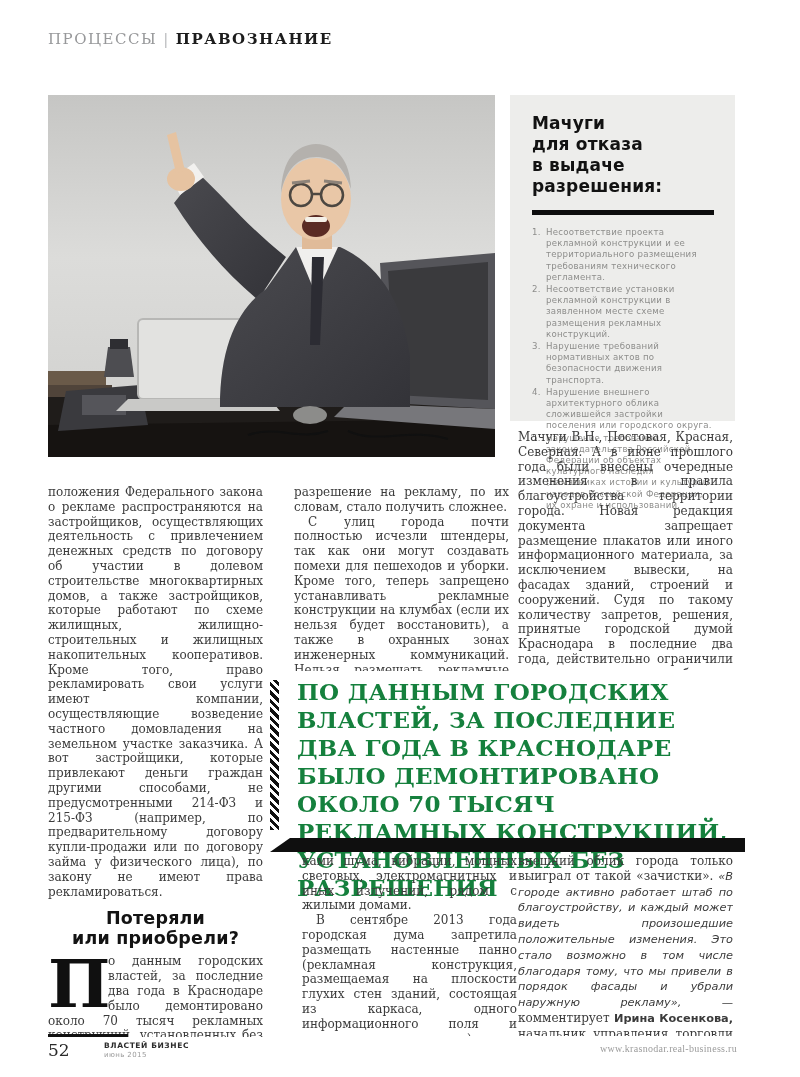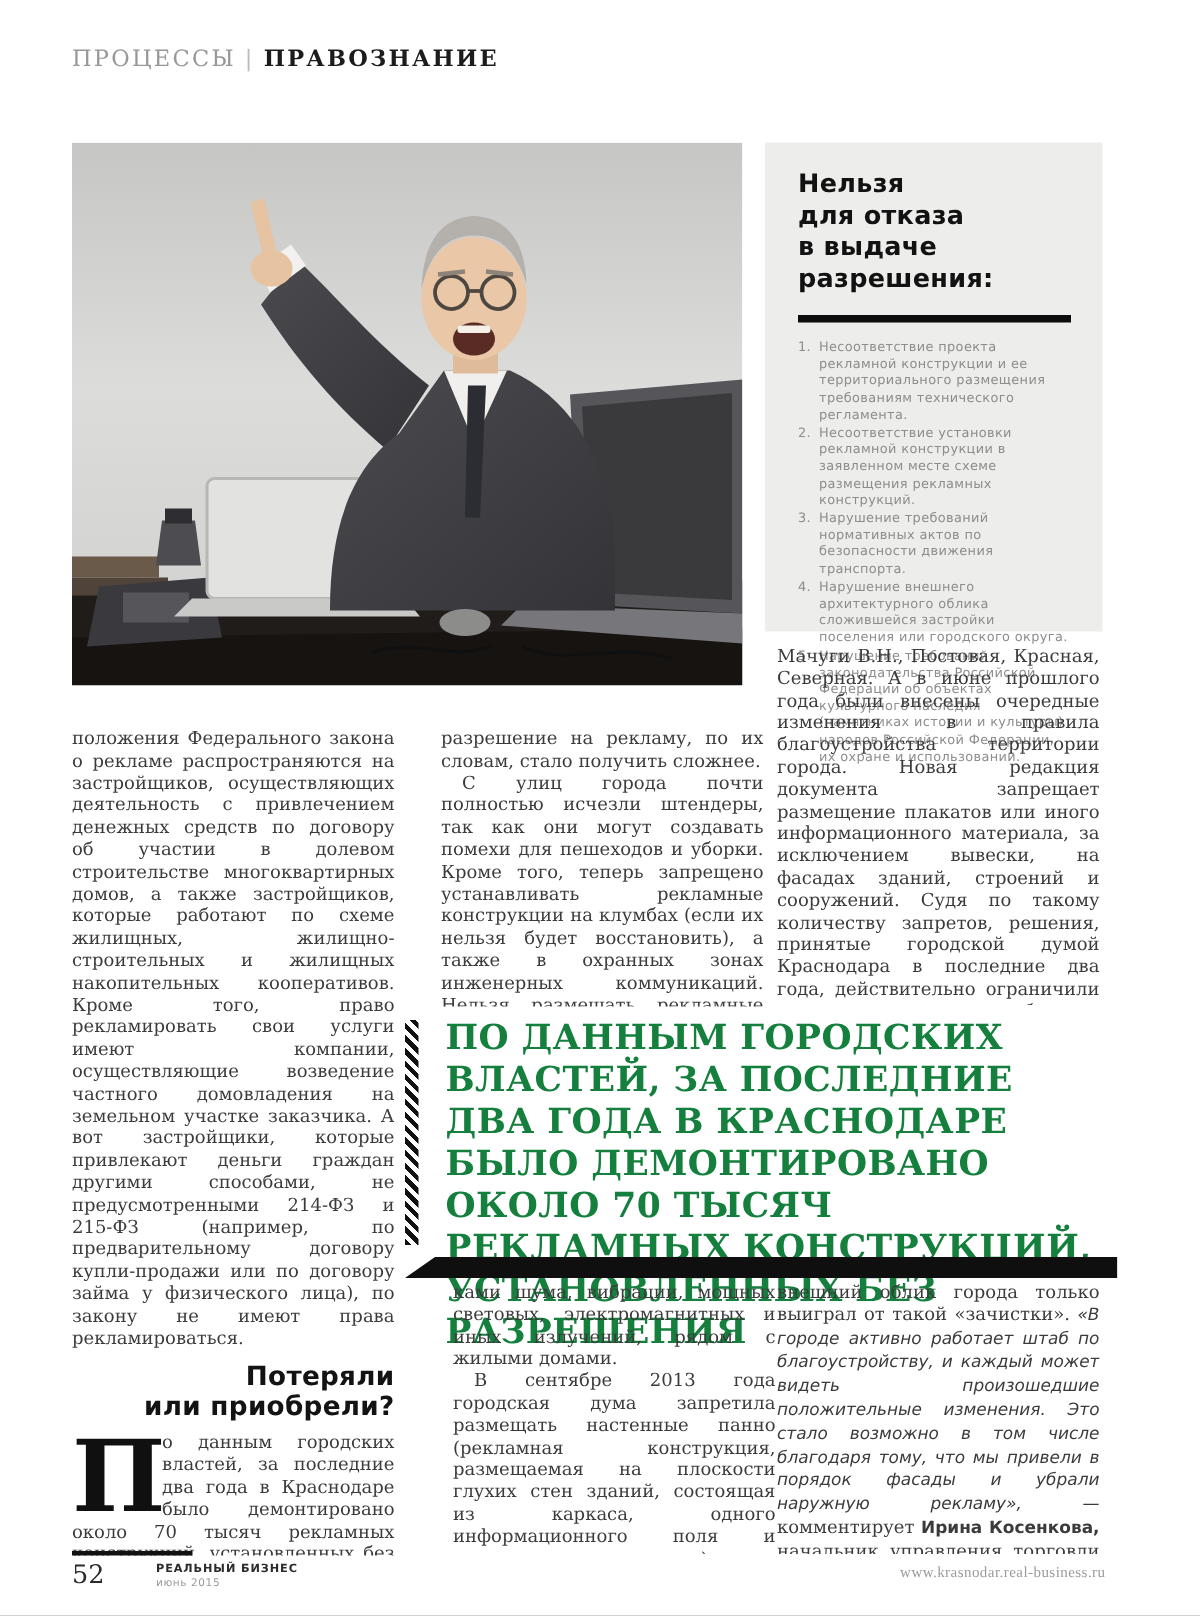--- a/index.html
+++ b/index.html
@@ -43,21 +43,21 @@
   .col p.indent { text-indent:14px; }
   .col-1 { left:48px;  top:485px; height:552px; }
   .col-2-top { left:294px; top:485px; height:186px; }
   .col-3-top { left:518px; top:430px; height:240px; }
   .col-2-bot { left:283px; top:854px; height:182px;margin-left:19px; }
   .col-3-bot { left:518px; top:854px; height:182px; }
 
   .subhead {
     font-family:"DejaVu Sans", sans-serif; font-weight:700; color:#131313;
     font-size:17.5px; line-height:19.5px; letter-spacing:0.2px;
-    margin:10px 0 6px 0; text-align:right;
+    margin:10px 0 6px 0; text-align:center;
   }
   .dropcap-box { float:left; width:52px; margin:3px 8px 0 0; }
   .dropcap-letter {
     font-family:"DejaVu Serif", serif; font-weight:700; color:#101010;
     font-size:66px; line-height:54px; display:block;
   }
   .dropcap-bar { width:48px; height:12px; background:#0d0d0d; margin-top:4px; }
 
   .q-italic { font-family:"DejaVu Sans", sans-serif; font-style:italic; font-size:11.3px; }
   .q-name   { font-family:"DejaVu Sans", sans-serif; font-weight:700; font-size:11.3px; }
@@ -154,21 +154,21 @@
       <ellipse cx="268" cy="131" rx="14" ry="11" fill="#5a2b24"></ellipse>
       <rect x="257" y="122" width="22" height="5" rx="2" fill="#f4f0e8"></rect>
 
       <ellipse cx="262" cy="320" rx="17" ry="9" fill="#8c8c8a"></ellipse>
       <path d="M200,340 C230,330 250,346 280,336 M300,336 C330,350 360,332 400,344" stroke="#101010" stroke-width="2" fill="none"></path>
     </svg>
   </div>
 
   <div class="sidebar">
     <div class="sidebar-title">
-      <span>Нельзя</span><br>
+      <span>Мачуги</span><br>
       <span>для отказа</span><br>
       <span>в выдаче</span><br>
       <span>разрешения:</span>
     </div>
     <div class="sidebar-rule"></div>
     <ol class="sidebar-list">
       <li><span class="num">1.</span><span>Несоответствие проекта рекламной конструкции и ее территориального размещения требованиям технического регламента.</span></li>
       <li><span class="num">2.</span><span>Несоответствие установки рекламной конструкции в заявленном месте схеме размещения рекламных конструкций.</span></li>
       <li><span class="num">3.</span><span>Нарушение требований нормативных актов по безопасности движения транспорта.</span></li>
       <li><span class="num">4.</span><span>Нарушение внешнего архитектурного облика сложившейся застройки поселения или городского округа.</span></li>
@@ -214,18 +214,18 @@
 
   <div class="col col-3-bot serif">
     <p>
       <span>внешний облик города только выиграл от такой «зачистки». </span><span class="q-italic">«В городе активно работает штаб по благоустройству, и каждый может видеть произошедшие положительные изменения. Это стало возможно в том числе благодаря тому, что мы привели в порядок фасады и убрали наружную рекламу», — </span><span>комментирует </span><span class="q-name">Ирина Косенкова,</span><span> начальник управления торговли и бытового обслуживания населения. </span>
     </p>
   </div>
 
   <div class="footer-bar"></div>
   <div class="footer-page serif">52</div>
   <div class="footer-mag">
-    <span class="name">РЕАЛЬНЫЙ БИЗНЕС</span>
+    <span class="name">ВЛАСТЕЙ БИЗНЕС</span>
     <span class="issue">июнь 2015</span>
   </div>
   <div class="footer-site">www.krasnodar.real-business.ru</div>
 
 </div>
 
 </body></html>

